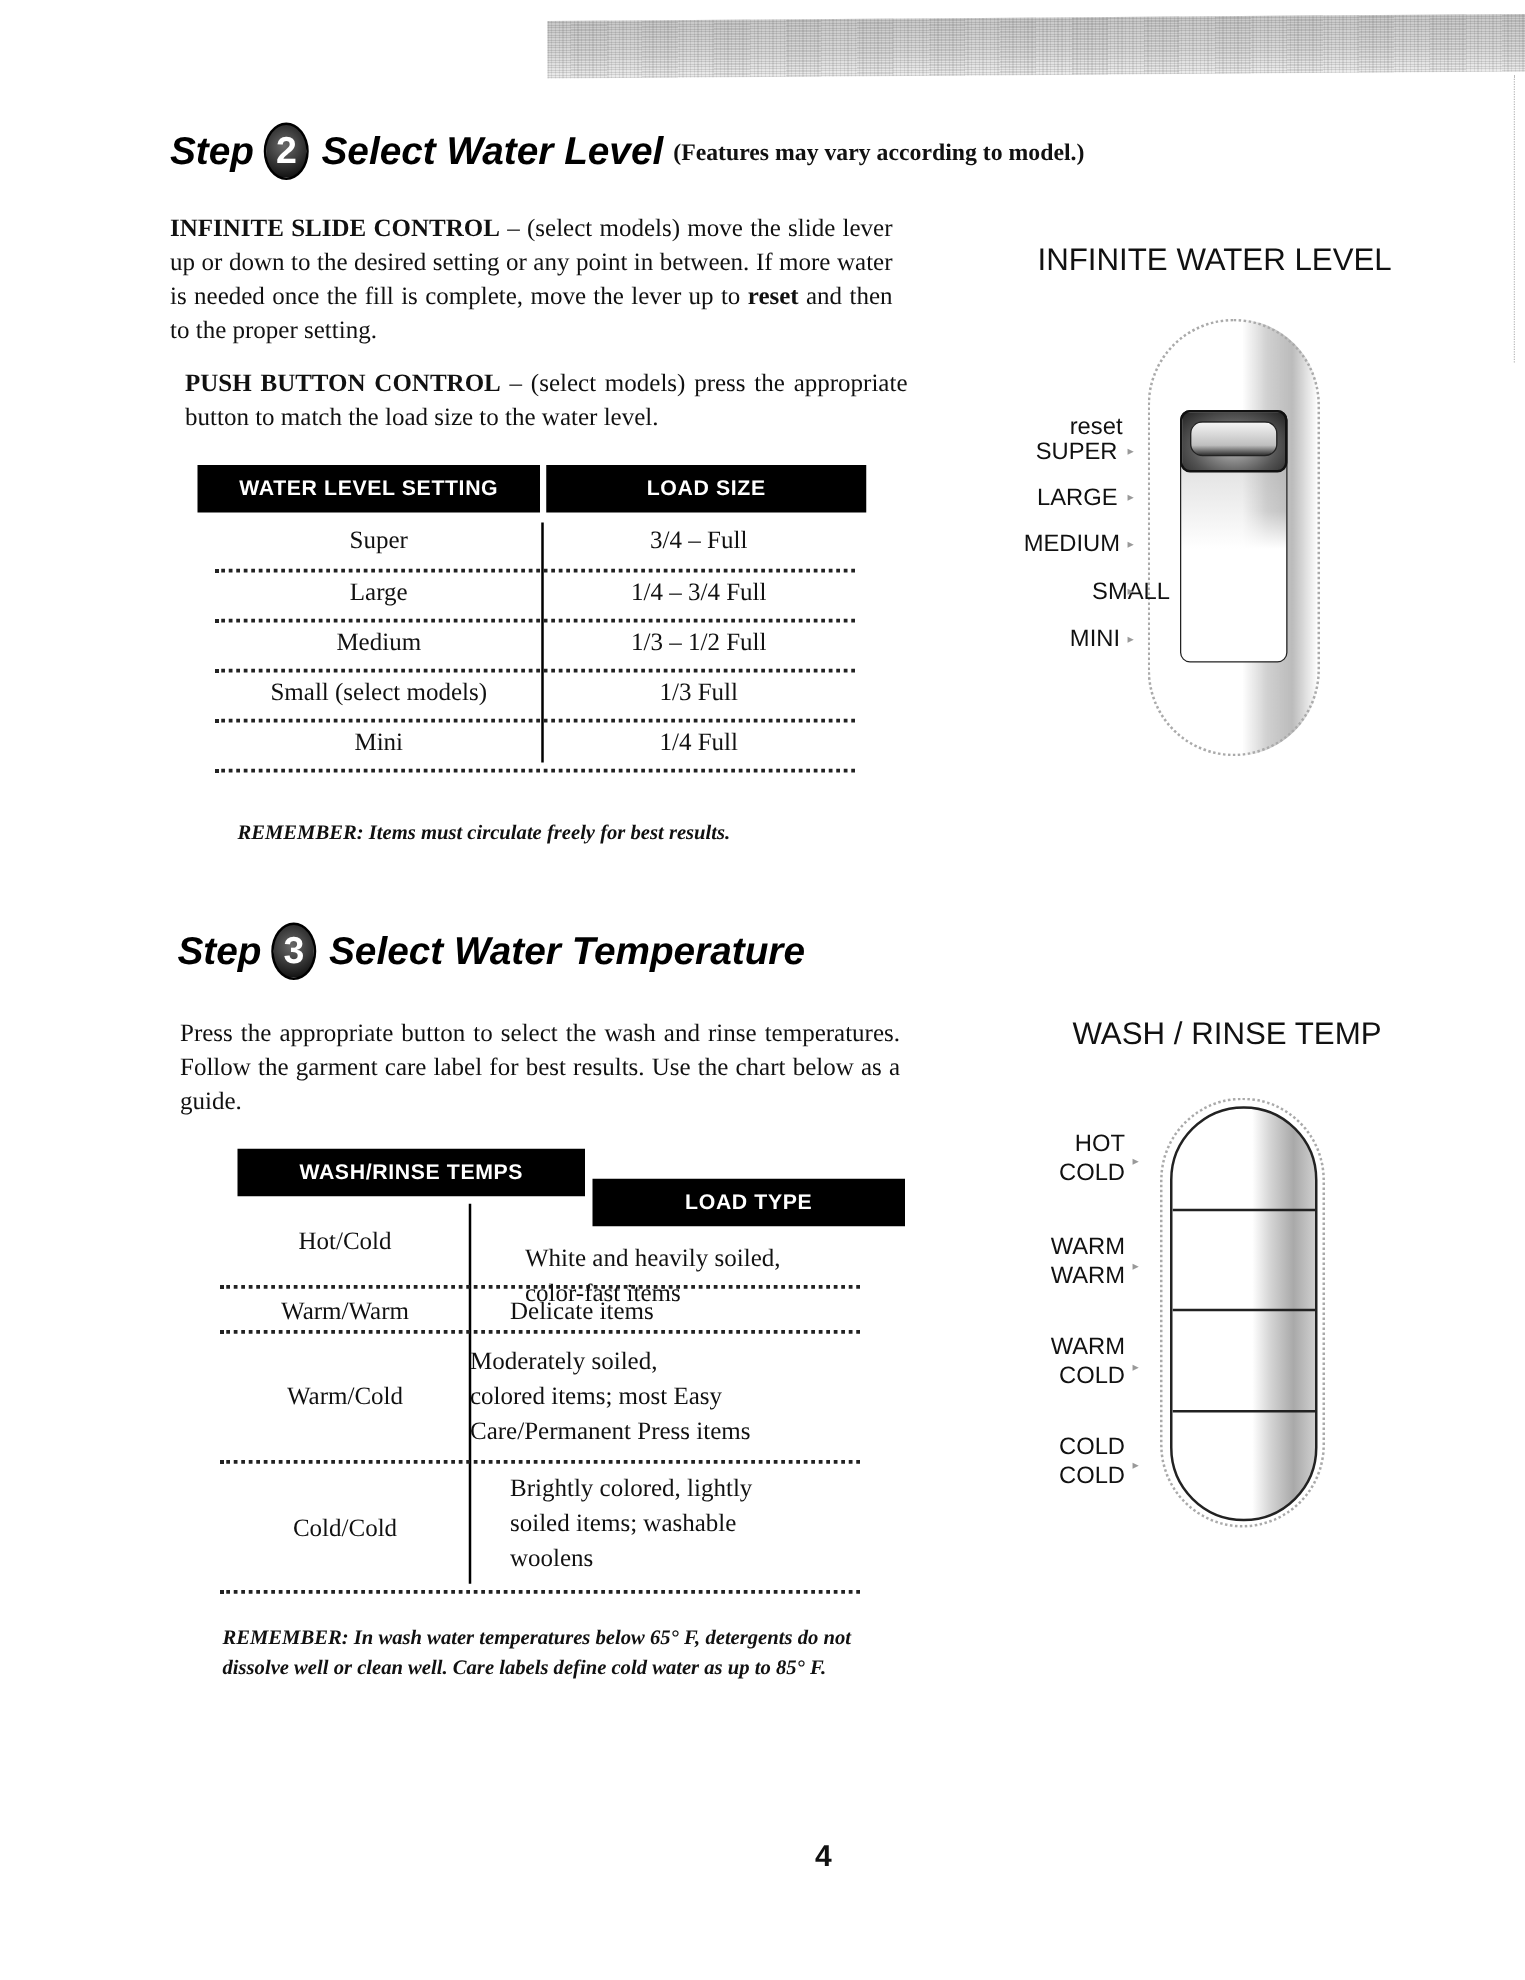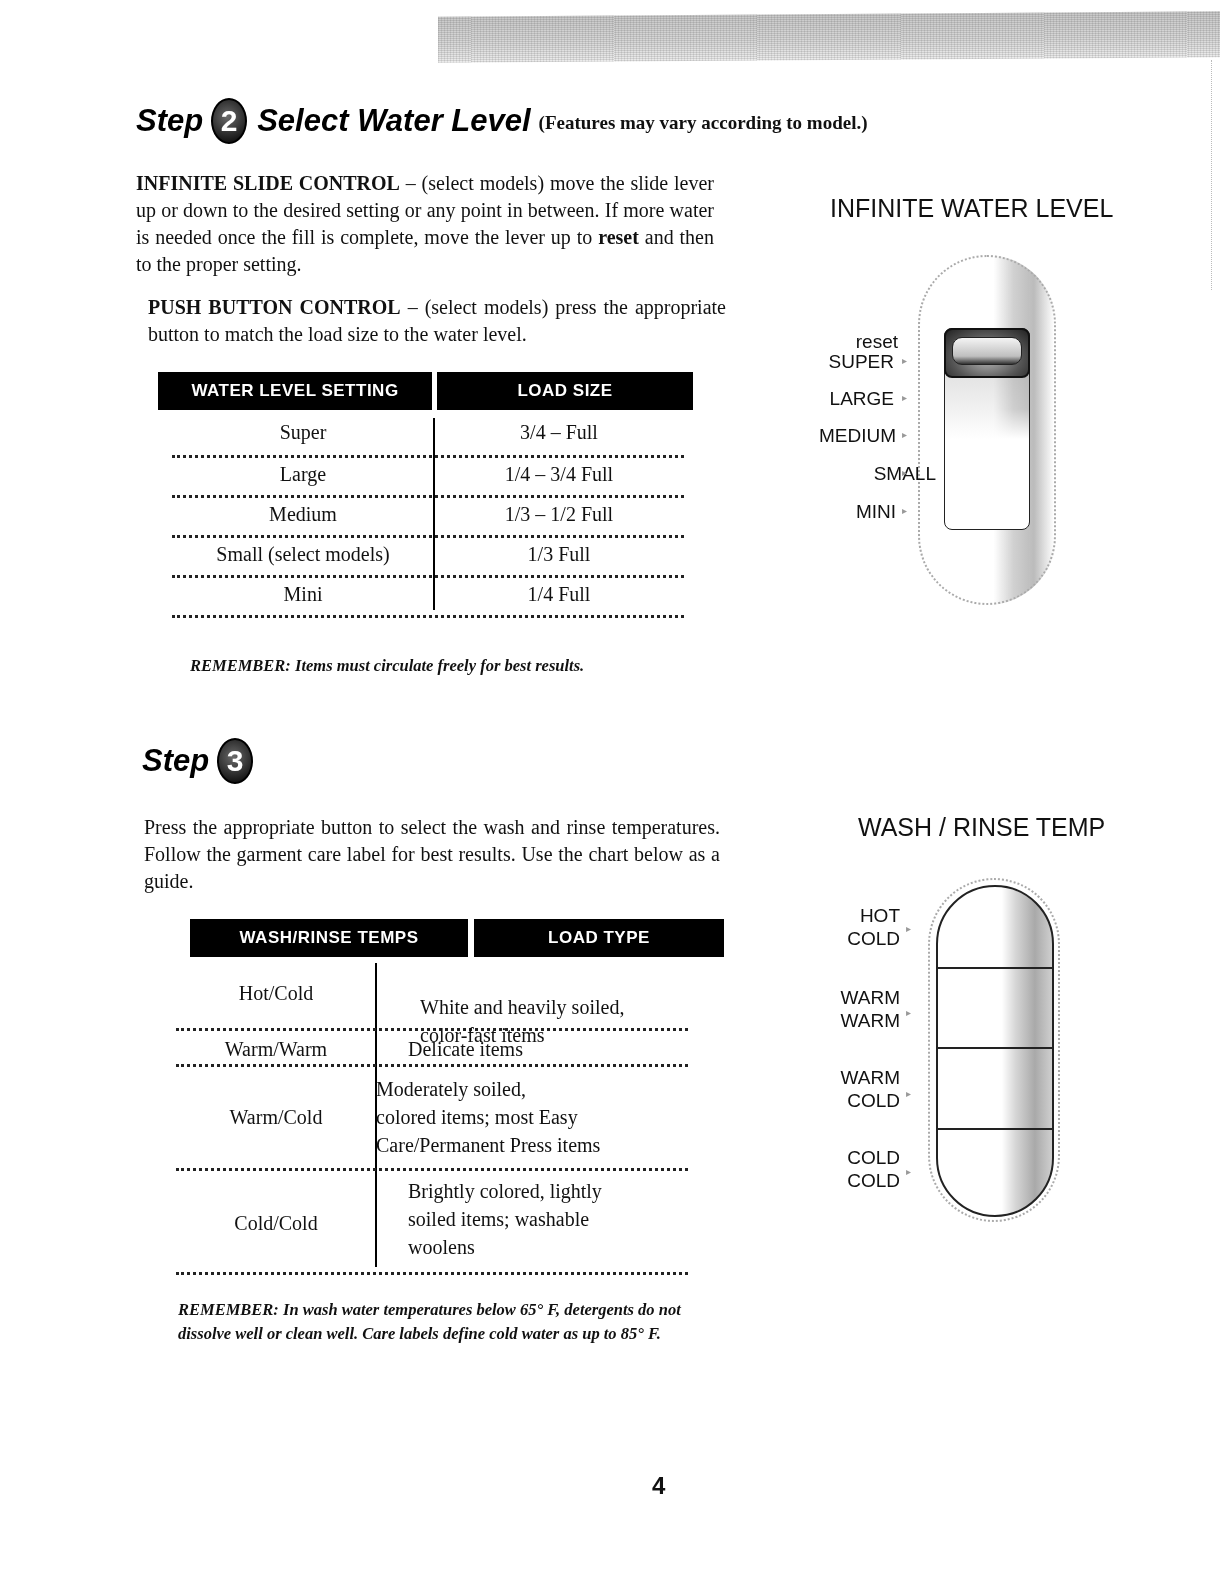--- a/index.html
+++ b/index.html
@@ -148,27 +148,28 @@
 <div class="diag-label" style="left:800px; top:500px; width:96px;">MINI</div>
 <span class="pointer" style="left:902px; top:355px;">▸</span>
 <span class="pointer" style="left:902px; top:392px;">▸</span>
 <span class="pointer" style="left:902px; top:429px;">▸</span>
 <span class="pointer" style="left:902px; top:467px;">▸</span>
 <span class="pointer" style="left:902px; top:505px;">▸</span>
 
 <div class="step-heading" style="left:142px; top:738px;">
   <span class="step-word">Step</span>
   <span class="step-badge">3</span>
+  <span class="step-title">Select Water Temperature</span>
 </div>
 
 <div class="para" style="left:144px; top:814px; width:576px;">Press the appropriate button to select the wash and rinse temperatures. Follow the garment care label for best results. Use the chart below as a guide.</div>
 
 <div class="tbl-header" style="left:163px; top:919px;padding-left:27px;">
   <div class="th" style="width:278px;">WASH/RINSE TEMPS</div>
-  <div class="th" style="width:250px; margin-left:6px;">LOAD TYPE</div>
+  <div class="th" style="width:250px; margin-left:6px;margin-top:24px;">LOAD TYPE</div>
 </div>
 <div class="tbl-body" style="left:176px; top:963px; width:512px;">
   <div class="vline" style="left:199px;"></div>
   <div class="tr" style="height:68px;">
     <div class="td" style="width:200px; text-align:center; padding-top:16px;">Hot/Cold</div>
     <div class="td" style="width:312px; padding-left:44px;margin-top:30px;">
       <div>White and heavily soiled,</div>
       <div>color-fast items</div>
     </div>
   </div>

